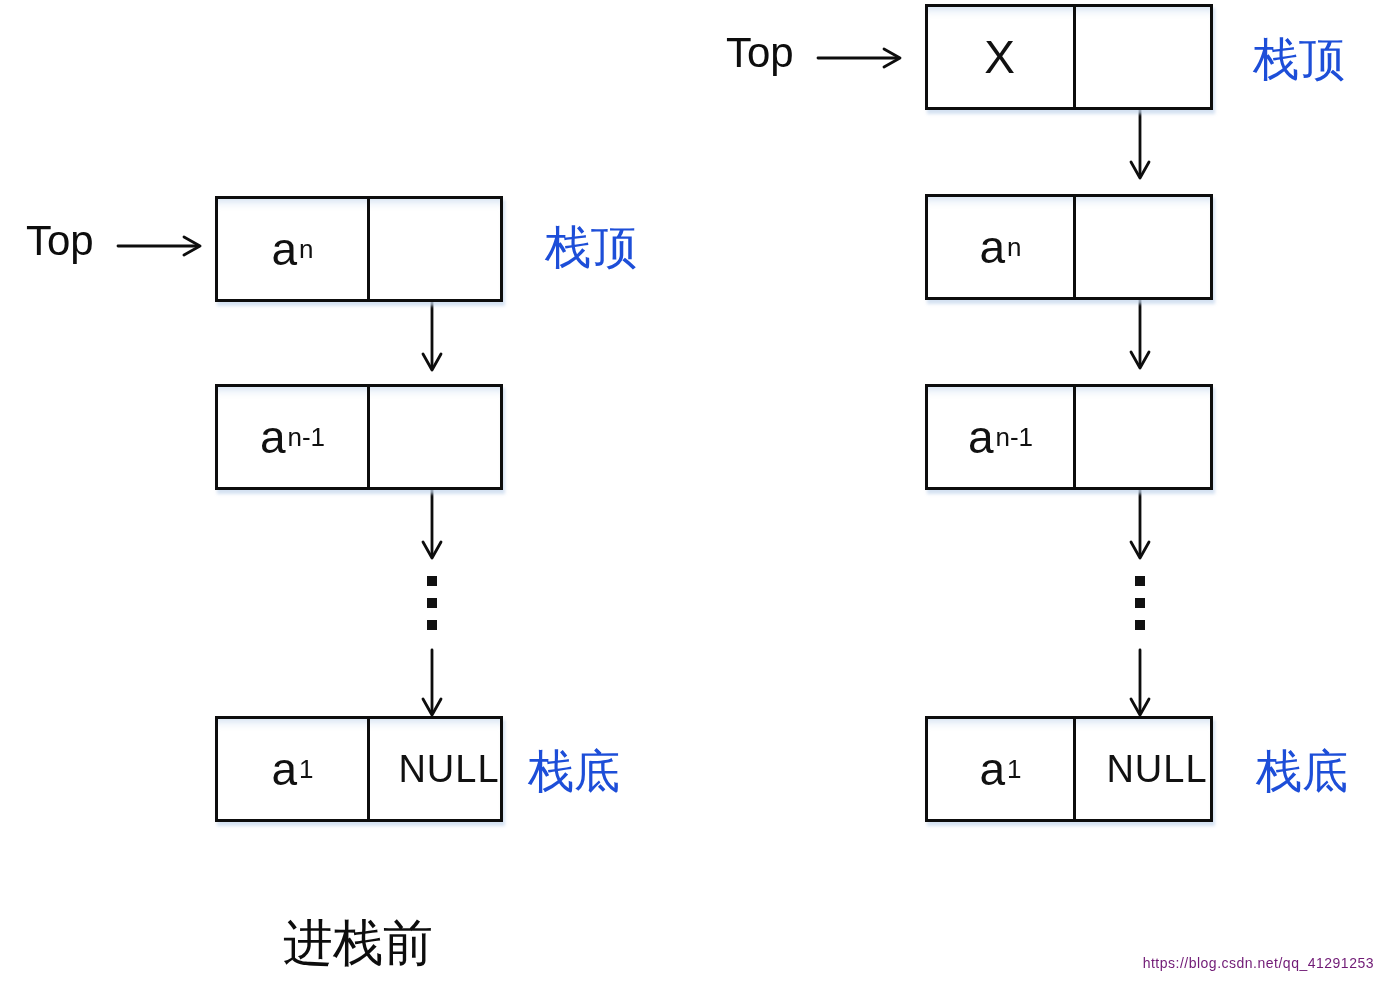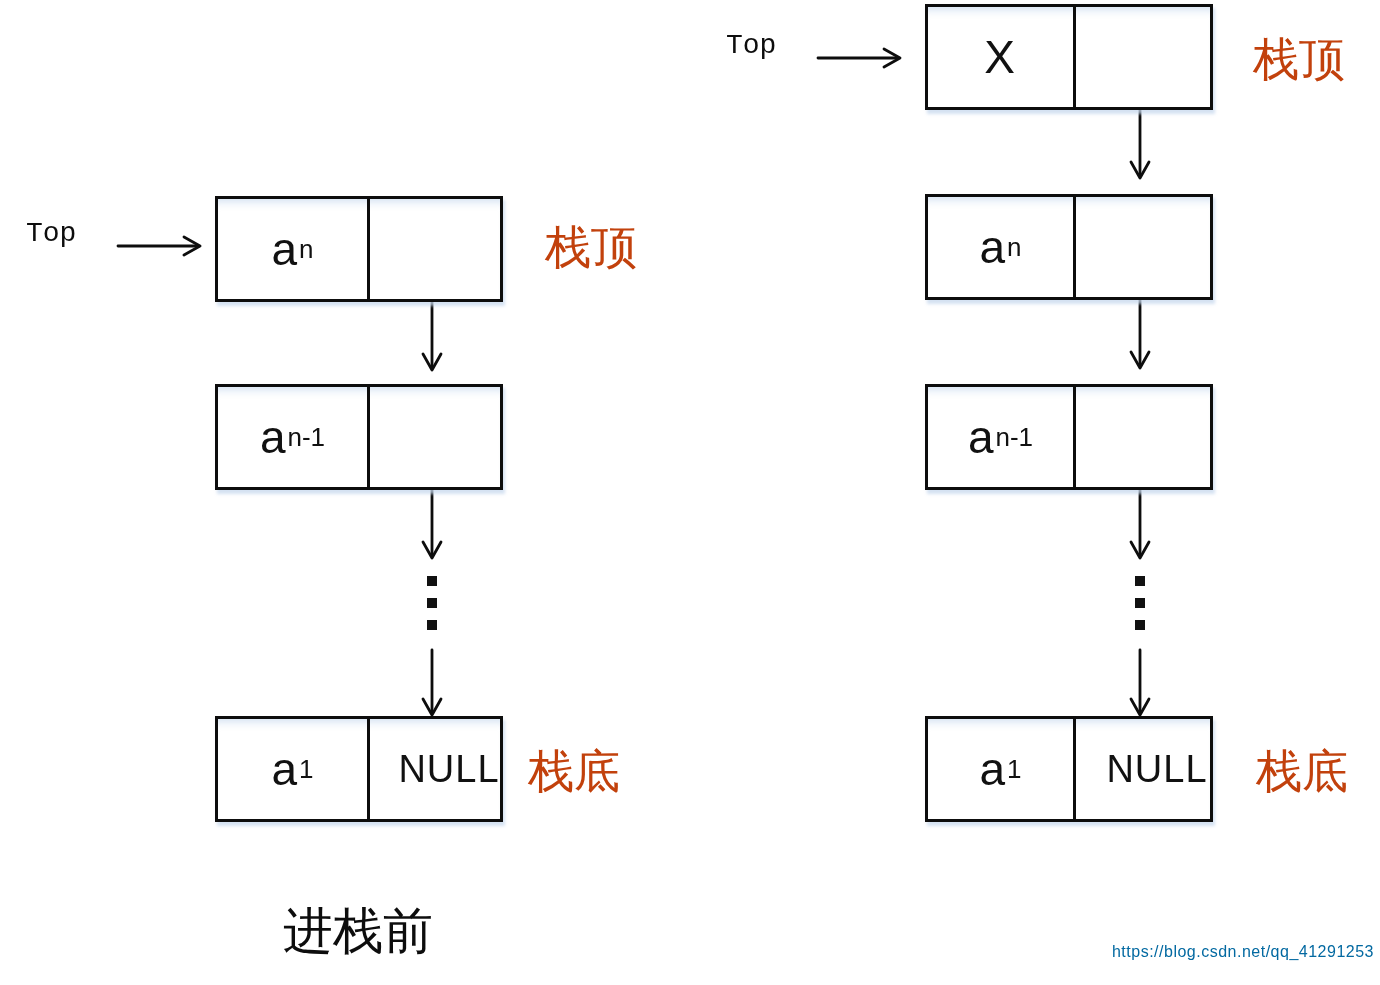--- a/index.html
+++ b/index.html
@@ -27,31 +27,31 @@
   }
   .cell{display:flex;align-items:center;justify-content:center;box-sizing:border-box;}
   .cell-data{border-right:3px solid #0d0d0d;height:100%;}
   .d0 .cell-data{width:152px;}
   .d1 .cell-data{width:148px;}
   .cell-next{flex:1;height:100%;margin-left:28px;}
   .main-val{font-size:46px;line-height:1;}
   .sub-val{font-size:26px;line-height:1;vertical-align:-3px;margin-left:2px;}
   .next-val{font-size:38px;letter-spacing:1px;}
   .side-label{
-    position:absolute;font-size:46px;line-height:1.1;white-space:nowrap;color:#c2410c;
+    position:absolute;font-size:46px;line-height:1.1;white-space:nowrap;color:#1d4ed8;
   }
   .ptr-label{
-    position:absolute;font-size:28px;line-height:1;color:#0d0d0d;font-family:Liberation Mono, monospace;
+    position:absolute;font-size:42px;line-height:1;color:#0d0d0d;
   }
   .caption{
-    position:absolute;font-size:50px;line-height:1.1;color:#0d0d0d;white-space:nowrap;
+    position:absolute;font-size:50px;line-height:1.1;color:#0d0d0d;white-space:nowrap;margin-top:12px;
   }
   .watermark{
-    position:absolute;right:6px;bottom:24px;
-    font-size:16px;color:#0369a1;letter-spacing:0.5px;
+    position:absolute;right:6px;bottom:14px;
+    font-size:14px;color:#701a75;letter-spacing:0.5px;
   }
 </style>
 </head>
 <body>
 
 <div class="canvas">
 
   <svg class="overlay" width="1380" height="985" viewBox="0 0 1380 985" fill="none" stroke="#0d0d0d" stroke-width="2.8" stroke-linecap="round" stroke-linejoin="round">
 
     <g>

